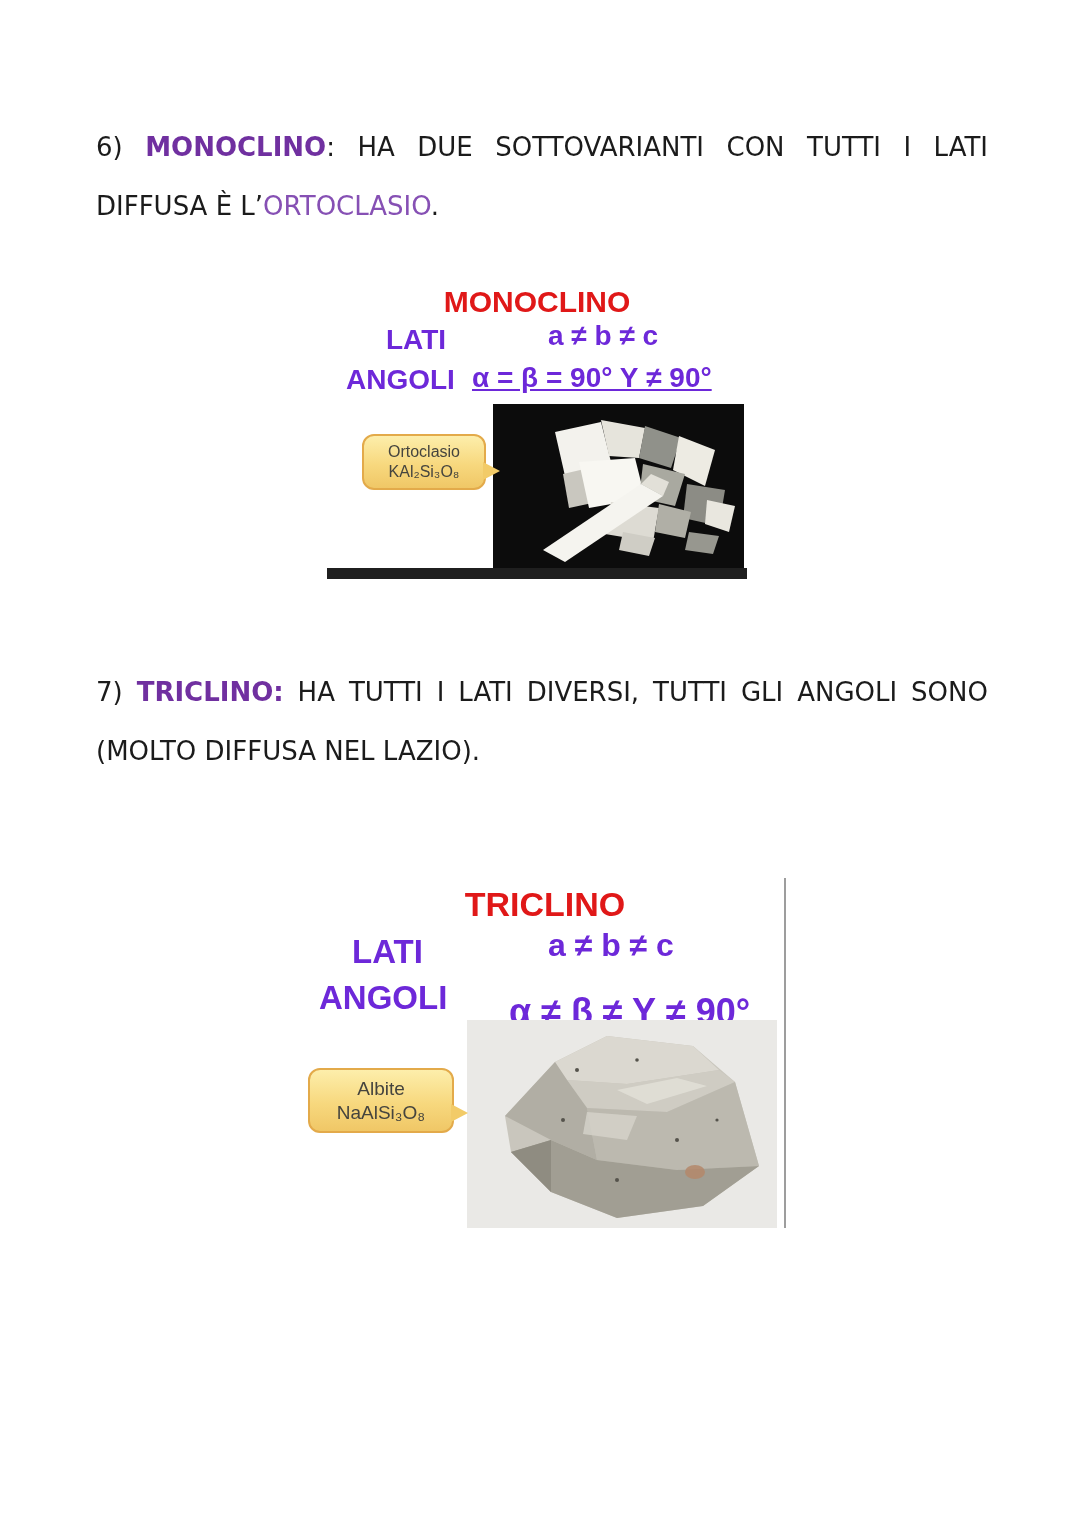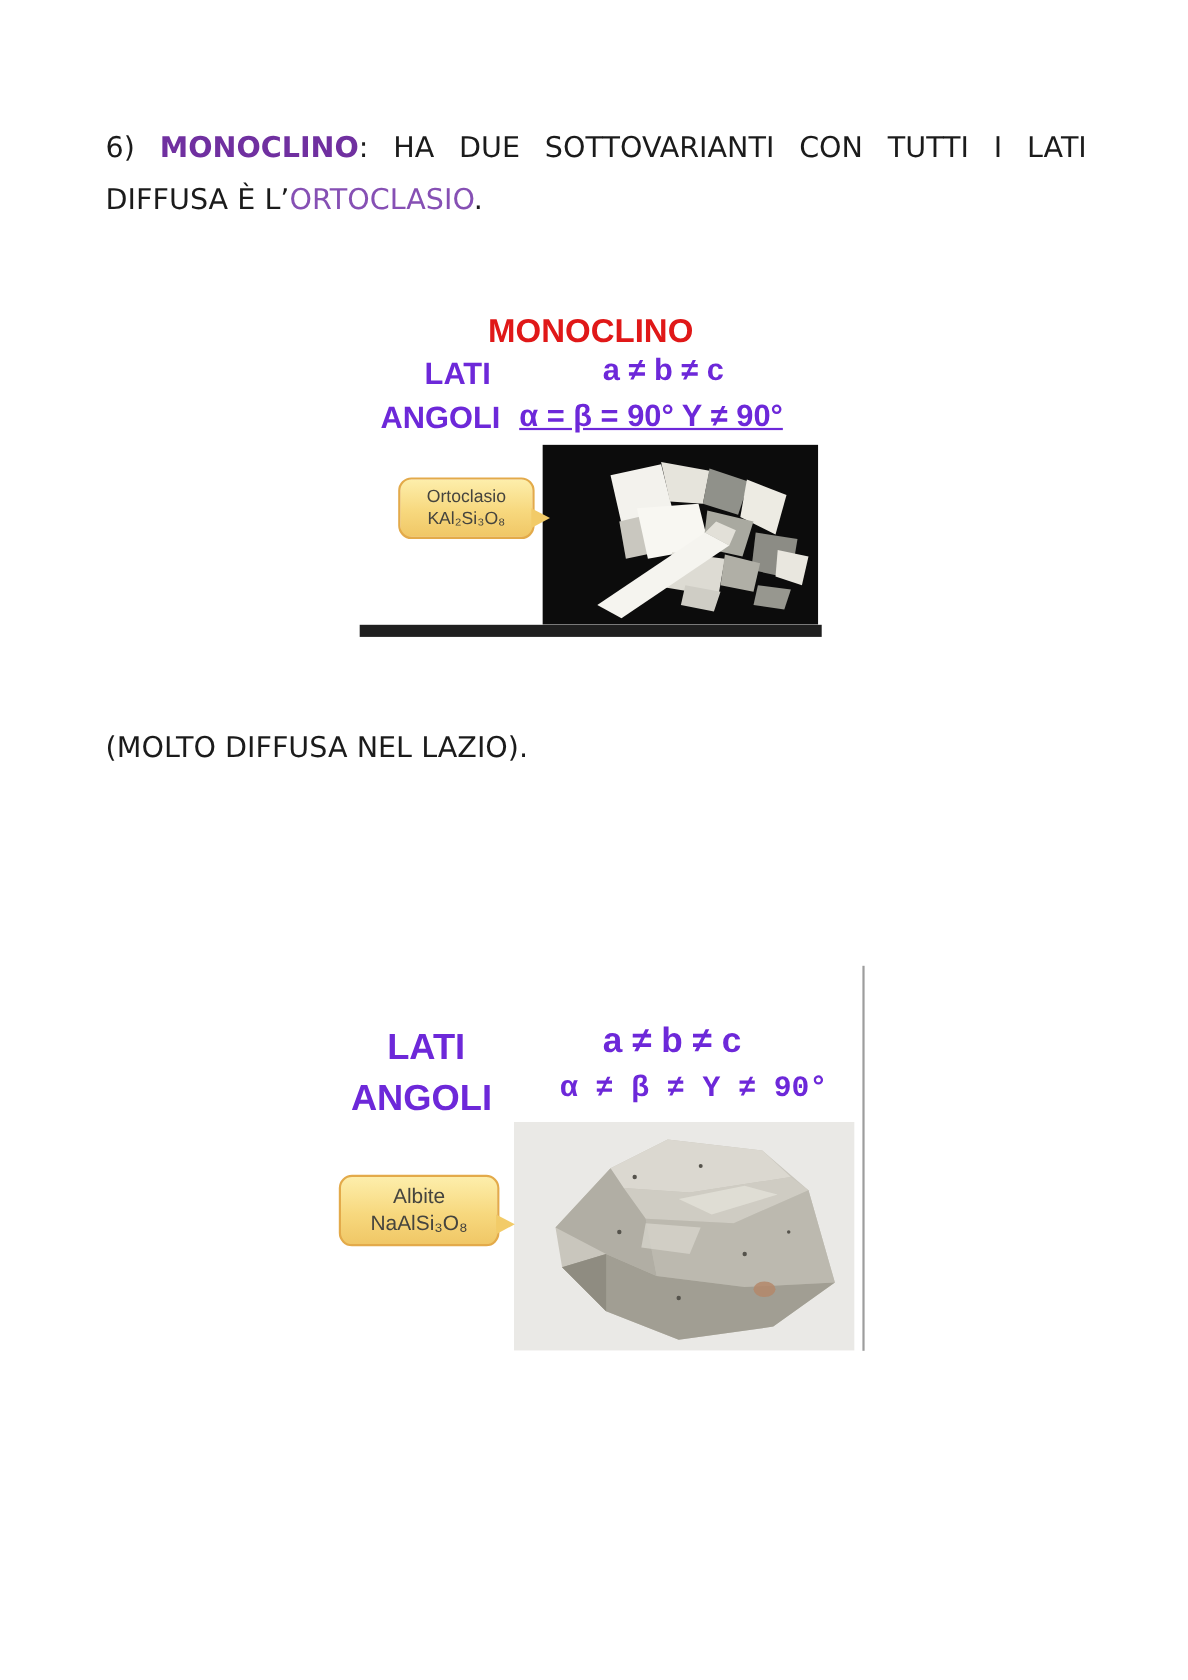--- a/index.html
+++ b/index.html
@@ -15,21 +15,21 @@
   }
   
   .para {
     position: absolute;
     left: 96px;
     width: 892px;
     font-size: 26px;
     line-height: 47px;
     color: #1b1b1b;
   }
-  .para .line { text-align: justify; }
+  .para .line { text-align: justify; margin-top: 12px; }
   .para .line.justify-full { text-align-last: justify; }
   .kw { color: #7030A0; font-weight: bold; }
   .term { color: #8650B4; }
   
   .figure { position: absolute; font-family: "Liberation Sans", sans-serif; font-weight: bold; }
   .fig-title {
     position: absolute; left: 0; right: 0; text-align: center;
     color: #E01818; white-space: nowrap;
   }
   .fig-label, .fig-value {
@@ -70,21 +70,21 @@
   #fig1 .callout { left: 35px;  top: 151px; width: 124px; height: 56px; font-size: 16px; }
   #fig1 .callout .tail { right: -16px; top: 26px; }
   #fig1 .blackbar { left: 0; top: 285px; width: 420px; height: 11px; }
 
   
   #fig2 { left: 300px; top: 884px; width: 490px; height: 356px; }
   #fig2 .fig-title { top: 1px; font-size: 34px; }
   #fig2 .lbl-lati   { left: 52px;  top: 49px;  font-size: 33px; }
   #fig2 .val-lati   { left: 248px; top: 43px;  font-size: 32px; }
   #fig2 .lbl-angoli { left: 19px;  top: 95px;  font-size: 33px; }
-  #fig2 .val-angoli { left: 209px; top: 91px;  font-size: 27px; font-family: Liberation Mono, monospace; }
+  #fig2 .val-angoli { left: 209px; top: 107px;  font-size: 36px; }
   #fig2 .photo   { left: 167px; top: 136px; width: 310px; height: 208px; }
   #fig2 .callout { left: 8px;   top: 184px; width: 146px; height: 65px; font-size: 19px; }
   #fig2 .callout .tail { right: -16px; top: 34px; }
   #fig2 .vline { left: 484px; top: -6px; height: 350px; }
 
   
   #para6 { top: 112px; }
   #para7 { top: 657px; }
 </style>
 </head>
@@ -130,24 +130,26 @@
     <div class="callout">
       <div>Ortoclasio</div>
       <div>KAl₂Si₃O₈</div>
       <div class="tail"></div>
     </div>
 
     <div class="blackbar"></div>
   </div>
 
   <div class="para" id="para7">
+    <div class="line justify-full"><span>7) </span><span class="kw">TRICLINO:</span><span> HA TUTTI I LATI DIVERSI, TUTTI GLI ANGOLI SONO</span></div>
     <div class="line"><span>(MOLTO DIFFUSA NEL LAZIO).</span></div>
   </div>
 
   <div class="figure" id="fig2">
+    <div class="fig-title">TRICLINO</div>
     <div class="fig-label lbl-lati">LATI</div>
     <div class="fig-value val-lati">a ≠ b ≠ c</div>
     <div class="fig-label lbl-angoli">ANGOLI</div>
     <div class="fig-value val-angoli">α ≠ β ≠ Υ ≠ 90°</div>
 
     <div class="photo">
       <svg width="310" height="208" viewBox="0 0 310 208">
         <rect width="310" height="208" fill="#eae9e6"></rect>
         <g>
           <polygon points="38,96 88,42 140,16 226,26 268,62 292,146 236,186 150,198 84,172 44,132" fill="#c9c6bd"></polygon>

